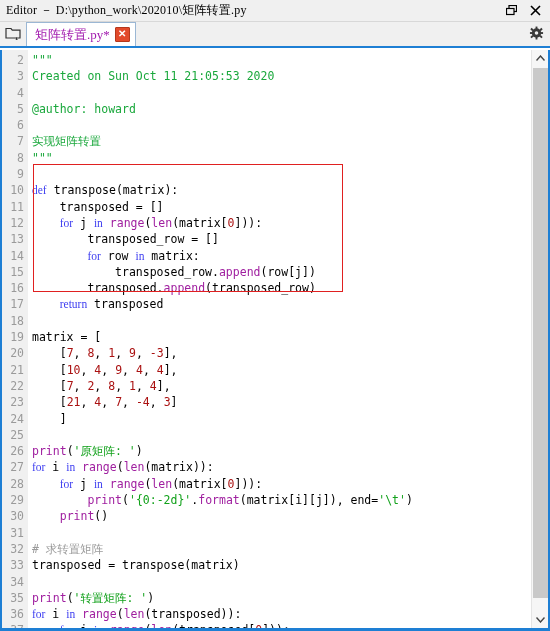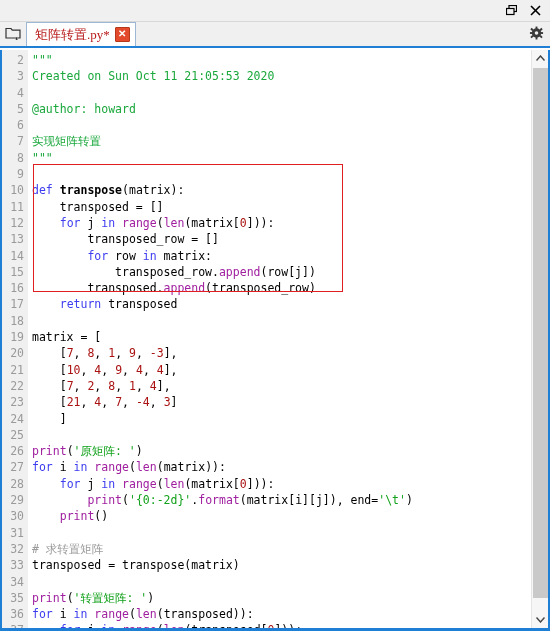--- a/index.html
+++ b/index.html
@@ -78,21 +78,21 @@
     border-bottom: none;
     display: flex;
     align-items: center;
     padding: 0 5px 0 8px;
     gap: 5px;
     box-sizing: border-box;
   }
   .tab-label {
     font-family: "Liberation Serif", serif;
     font-size: 13px;
-    color: #b91c1c;
+    color: #a21caf;
     white-space: nowrap;
   }
   .tab-close {
     width: 13px;
     height: 13px;
     background: #e24a2b;
     border: 1px solid #b5381d;
     color: #ffffff;
     font-size: 10px;
     line-height: 11px;
@@ -165,22 +165,22 @@
     color: #9a9a9a;
     font-family: "DejaVu Sans Mono", monospace;
     font-size: 11.5px;
   }
   .ltext {
     padding-left: 5px;
     color: #000000;
   }
 
   
-  .kw   { color: #3d3df0; }
-  .fn   { color: #000000; font-weight: bold; }
+  .kw   { color: #3d3df0; font-family: Liberation Serif, serif; }
+  .fn   { color: #000000; font-weight: normal; }
   .bi   { color: #a020a0; }
   .str  { color: #11a11a; text-align: right; }
   .doc  { color: #1aa83c; }
   .num  { color: #aa1111; }
   .cmt  { color: #9b9b9b; }
 
   
   .red-box {
     position: absolute;
     left: 31px;
@@ -234,20 +234,21 @@
     width: 1px;
     background: #f0f0f0;
   }
 </style>
 </head>
 <body>
 
 <div id="app">
 
   <div class="titlebar">
+    <span class="titlebar-text">Editor － D:\python_work\202010\矩阵转置.py</span>
     <div class="titlebar-buttons">
       <span class="tb-btn">
         <svg width="11" height="11" viewBox="0 0 11 11">
           <rect x="3" y="0.5" width="7.5" height="6" fill="none" stroke="#000" stroke-width="1.2"></rect>
           <rect x="0.5" y="3.5" width="7.5" height="6" fill="#f0f0f0" stroke="#000" stroke-width="1.2"></rect>
         </svg>
       </span>
       <span class="tb-btn">
         <svg width="11" height="11" viewBox="0 0 11 11">
           <line x1="1" y1="1" x2="10" y2="10" stroke="#000" stroke-width="1.6"></line>

